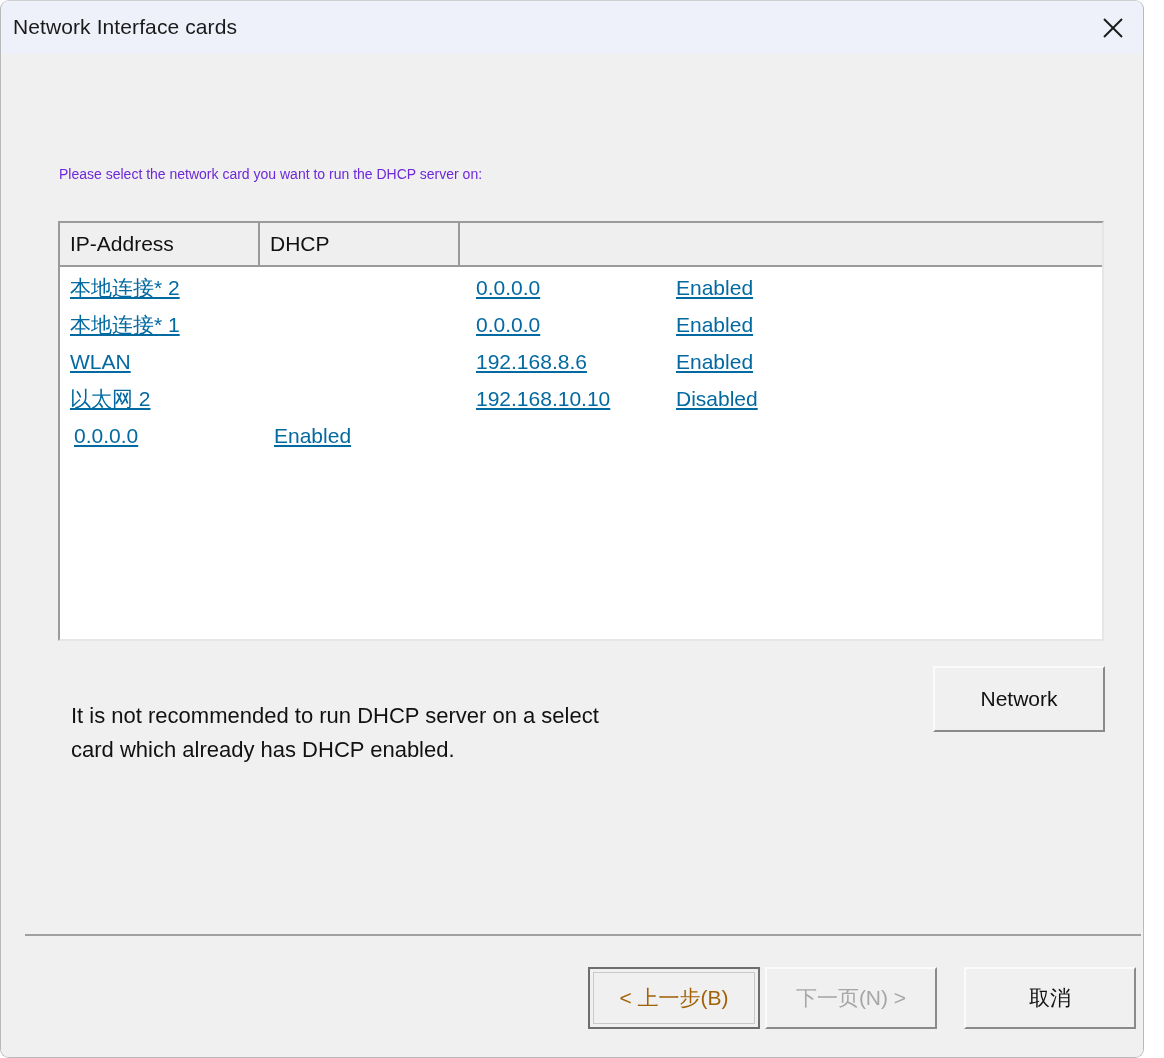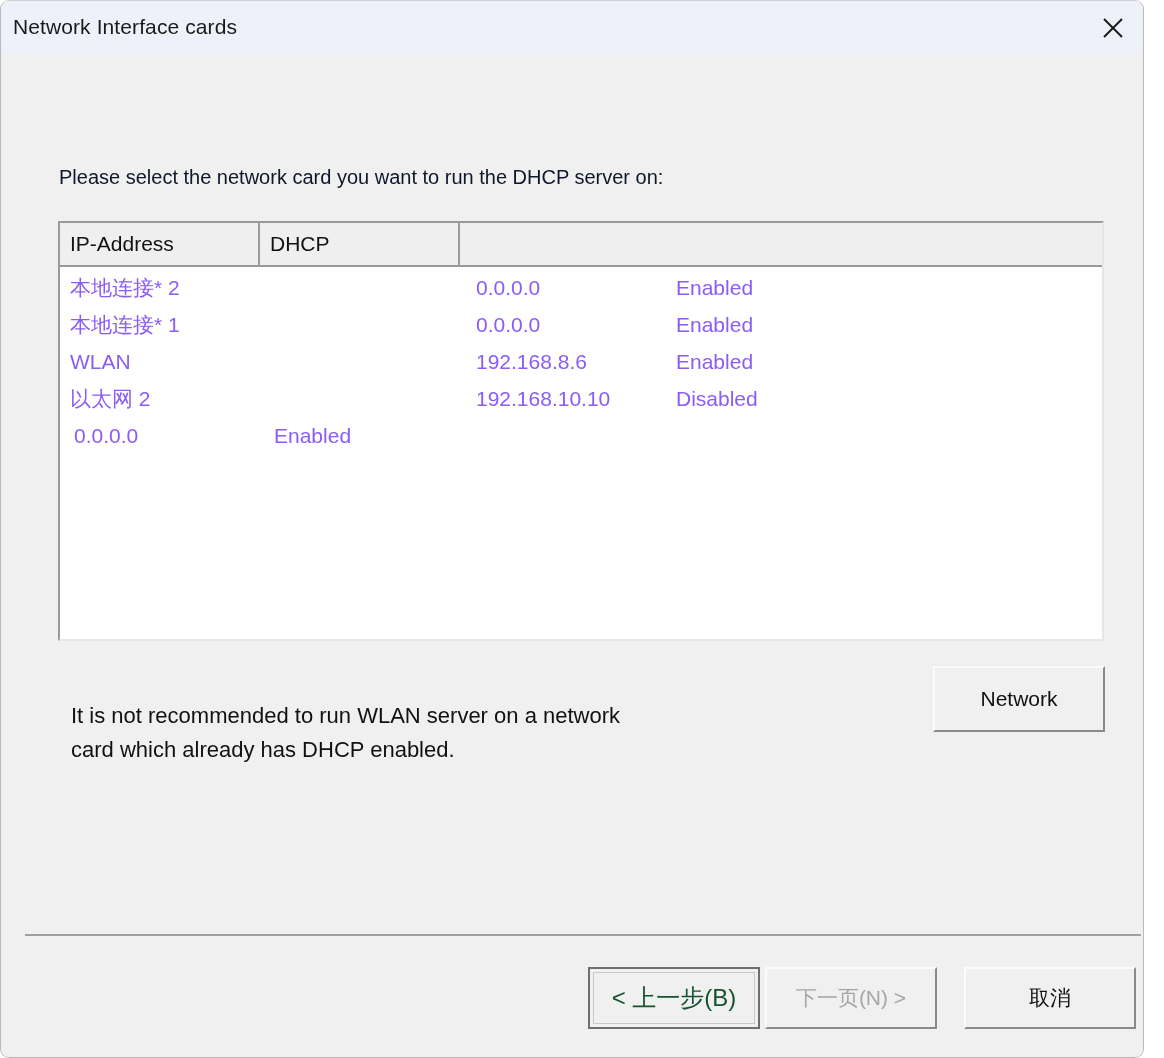--- a/index.html
+++ b/index.html
@@ -69,22 +69,22 @@
     top: 53px;
     width: 100%;
     height: 1005px;
     background: #f0f0f0;
   }
 
   .prompt {
     position: absolute;
     left: 58px;
     top: 112px;
-    font-size: 20px;
-    color: #0f172a;
+    font-size: 14px;
+    color: #6d28d9;
     white-space: nowrap;
   }
 
   
   .listview {
     position: absolute;
     left: 57px;
     top: 167px;
     width: 1046px;
     height: 420px;
@@ -130,23 +130,24 @@
     overflow: hidden;
   }
   .lv-row {
     display: flex;
     height: 37px;
     align-items: center;
   }
   .lv-cell {
     box-sizing: border-box;
     font-size: 21px;
-    color: #8b5cf6;
+    color: #0369a1;
     white-space: nowrap;
     overflow: hidden;
+    text-decoration: underline;
   }
   .lv-cell.c0 { width: 402px; padding-left: 10px; }
   .lv-cell.c1 { width: 200px; padding-left: 14px; }
   .lv-cell.c2 { width: 200px; padding-left: 14px; }
   .lv-cell.c3 { flex: 1 1 auto; }
 
   
   .btn {
     box-sizing: border-box;
     background: #f0f0f0;
@@ -225,22 +226,22 @@
     position: absolute;
     left: 3px;
     top: 3px;
     right: 3px;
     bottom: 3px;
     border: 1px solid #c9c9c9;
     box-sizing: border-box;
   }
   .btn-default .lbl {
     position: relative;
-    font-size: 24px;
-    color: #14532d;
+    font-size: 21px;
+    color: #a16207;
     white-space: nowrap;
   }
 
   .btn-disabled {
     color: #a6a6a6;
   }
 </style>
 </head>
 <body>
 
@@ -305,21 +306,21 @@
         </div>
 
       </div>
     </div>
 
     <div class="btn refresh-btn">
       <span>Network</span>
     </div>
 
     <div class="note">
-      <div>It is not recommended to run WLAN server on a network</div>
+      <div>It is not recommended to run DHCP server on a select</div>
       <div>card which already has DHCP enabled.</div>
     </div>
 
     <div class="separator"></div>
 
     <div class="btnbar">
 
       <div class="btn-default btn-back">
         <span class="focus-rect"></span>
         <span class="lbl">&lt; 上一步(B)</span>

